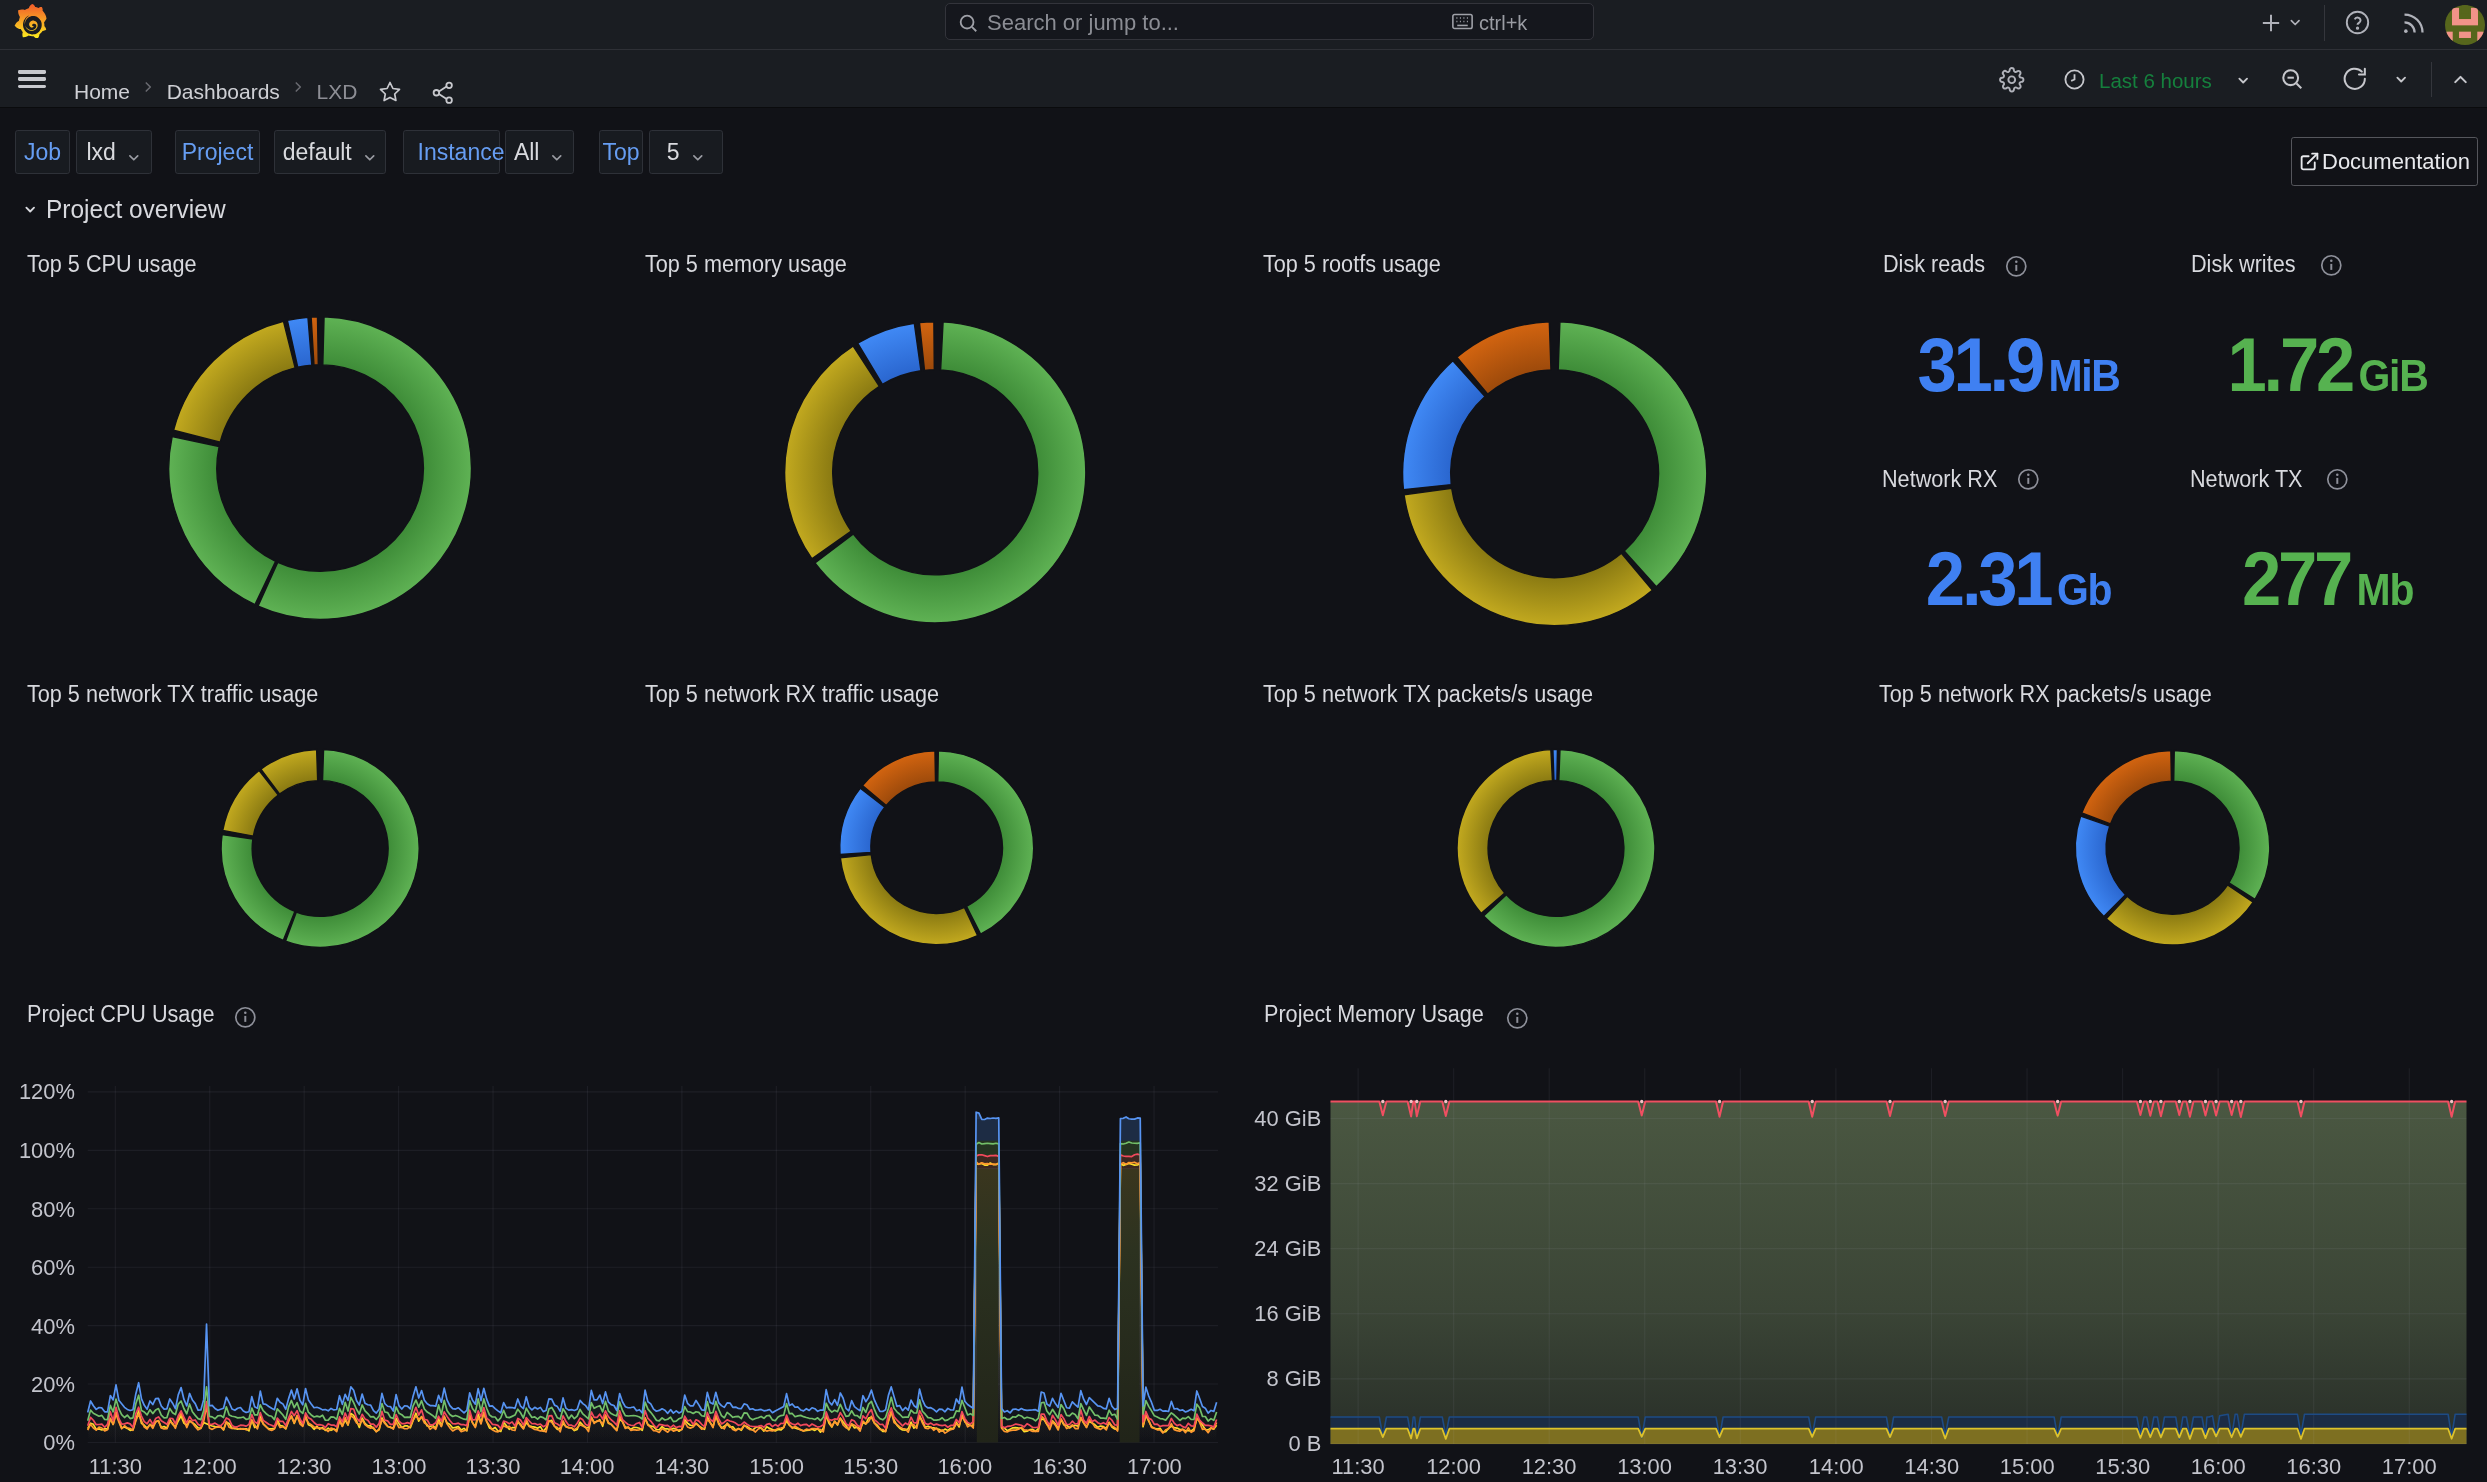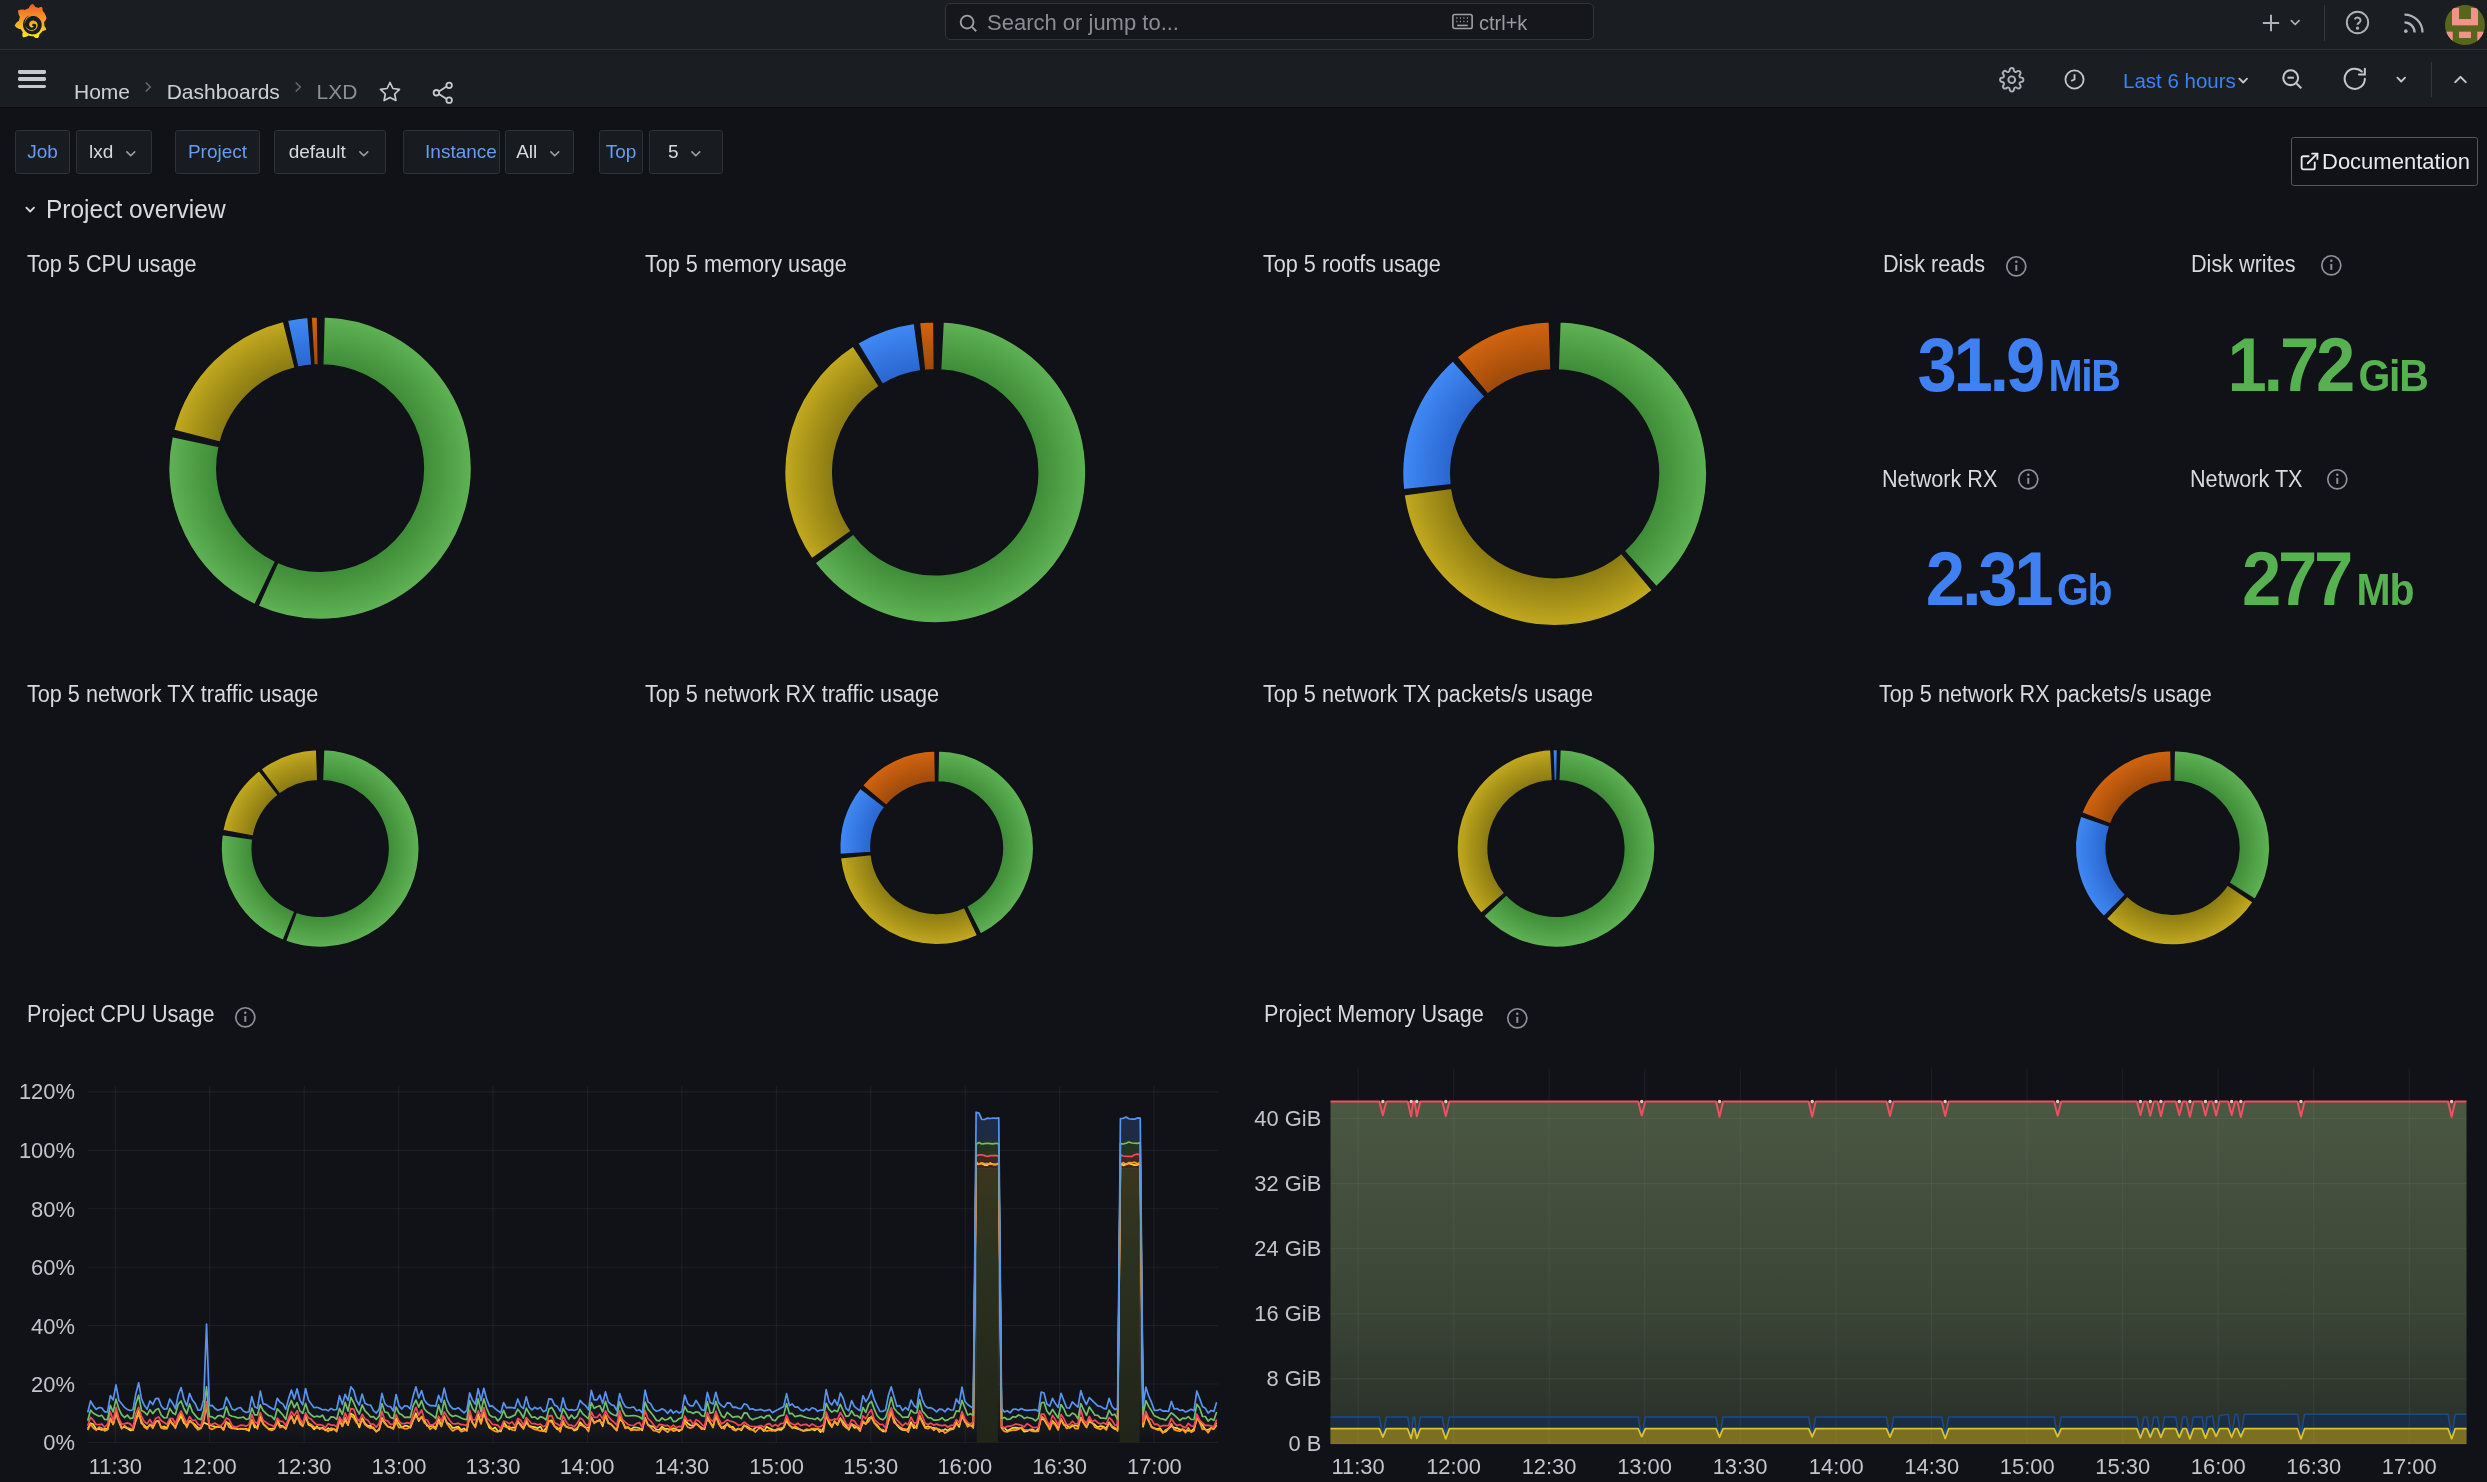--- a/index.html
+++ b/index.html
@@ -1,21 +1,21 @@
 <!DOCTYPE html>
 <html style="font-size:11.3px"><head><meta charset="utf-8"><style>
 html,body{margin:0;padding:0;background:#111217;width:2487px;height:1483px;overflow:hidden;
 font-family:"Liberation Sans",sans-serif;-webkit-font-smoothing:antialiased;}
 .abs{position:absolute;}
 .ptitle{position:absolute;font-size:23px;font-weight:400;color:#d8d9de;white-space:nowrap;transform:scaleX(0.94);transform-origin:left;}
 .stat{position:absolute;width:311px;text-align:center;white-space:nowrap;line-height:1;transform:scaleX(0.93);}
 .stat .num{font-size:76px;font-weight:700;letter-spacing:-3.5px;}
 .stat .unit{font-size:44px;font-weight:700;margin-left:7px;letter-spacing:-1.4px;}
 .pill{position:absolute;height:44px;border:1.4px solid #2e3138;border-radius:2.8px;background:#181b20;
-display:flex;align-items:center;justify-content:center;font-size:19px;box-sizing:border-box;}
+display:flex;align-items:center;justify-content:center;font-size:23px;box-sizing:border-box;}
 .plabel{color:#669df2;}
 .pval{color:#d9dade;}
 .chev{display:inline-block;width:15.6px;height:15.6px;margin-left:10px;}
 </style></head>
 <body>
 
 <div class="abs" style="left:0;top:0;width:2487px;height:50px;background:#1a1d22;border-bottom:1.4px solid #2e3036;box-sizing:border-box;"></div>
 
 <div class="abs" style="left:0;top:50px;width:2487px;height:58px;background:#1a1d22;border-bottom:1.4px solid #0a0b0d;box-sizing:border-box;"></div>
 
@@ -113,21 +113,21 @@
 </div>
 <div class="abs" style="left:0;top:0;width:2487px;height:108px;">
 <svg class="abs" style="left:1999px;top:67px" width="25.5" height="25.5" viewBox="0 0 24 24" fill="none" stroke="#b0b2ba" stroke-width="1.8">
       <circle cx="12" cy="12" r="3.2"></circle>
       <path d="M19.4 15a1.65 1.65 0 0 0 .33 1.82l.06.06a2 2 0 1 1-2.83 2.83l-.06-.06a1.65 1.65 0 0 0-1.82-.33 1.65 1.65 0 0 0-1 1.51V21a2 2 0 1 1-4 0v-.09A1.65 1.65 0 0 0 9 19.4a1.65 1.65 0 0 0-1.82.33l-.06.06a2 2 0 1 1-2.83-2.83l.06-.06a1.65 1.65 0 0 0 .33-1.82 1.65 1.65 0 0 0-1.51-1H3a2 2 0 1 1 0-4h.09A1.65 1.65 0 0 0 4.6 9a1.65 1.65 0 0 0-.33-1.82l-.06-.06a2 2 0 1 1 2.83-2.83l.06.06a1.65 1.65 0 0 0 1.82.33H9a1.65 1.65 0 0 0 1-1.51V3a2 2 0 1 1 4 0v.09a1.65 1.65 0 0 0 1 1.51 1.65 1.65 0 0 0 1.82-.33l.06-.06a2 2 0 1 1 2.83 2.83l-.06.06a1.65 1.65 0 0 0-.33 1.82V9a1.65 1.65 0 0 0 1.51 1H21a2 2 0 1 1 0 4h-.09a1.65 1.65 0 0 0-1.51 1z"></path>
     </svg>
 <svg class="abs" style="left:2063px;top:68px" width="23" height="23" viewBox="0 0 24 24" fill="none" stroke="#c6c7cc" stroke-width="1.9">
       <circle cx="12" cy="12" r="9.5"></circle>
       <polyline points="12,6.5 12,12 8.5,13.5"></polyline>
     </svg>
-<span class="abs" style="left:2099px;top:69px;font-size:20.5px;color:#3b82f6;white-space:nowrap;margin-left:24px;">Last 6 hours</span>
+<span class="abs" style="left:2099px;top:69px;font-size:20.5px;color:#15803d;white-space:nowrap;">Last 6 hours</span>
 <svg class="abs" style="left:2234px;top:71px" width="18.4" height="18.4" viewBox="0 0 24 24" fill="none" stroke="#c6c7cc" stroke-width="2.4" stroke-linecap="round" stroke-linejoin="round">
       <polyline points="7,10 12,15 17,10"></polyline>
     </svg>
 <svg class="abs" style="left:2279px;top:66px" width="25.5" height="25.5" viewBox="0 0 24 24" fill="none" stroke="#c6c7cc" stroke-width="1.9">
       <circle cx="11" cy="11" r="7"></circle>
       <line x1="16.5" y1="16.5" x2="21" y2="21"></line>
       <line x1="8" y1="11" x2="14" y2="11"></line>
     </svg>
 <svg class="abs" style="left:2342px;top:66px" width="25.5" height="25.5" viewBox="0 0 24 24" fill="none" stroke="#c6c7cc" stroke-width="1.9" stroke-linecap="round">
       <path d="M21.5 12a9.5 9.5 0 1 1-2.8-6.7"></path>

